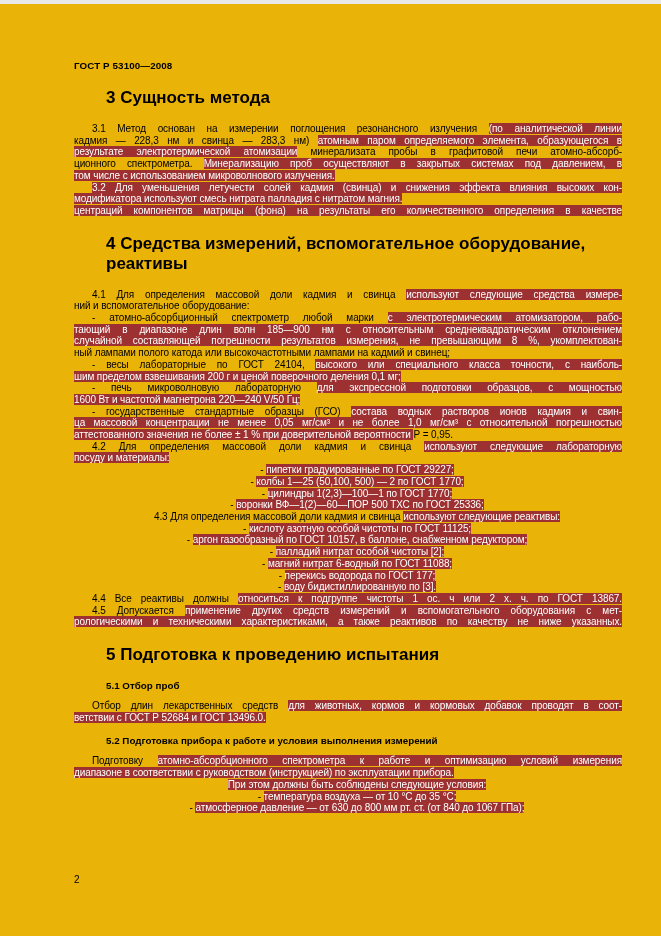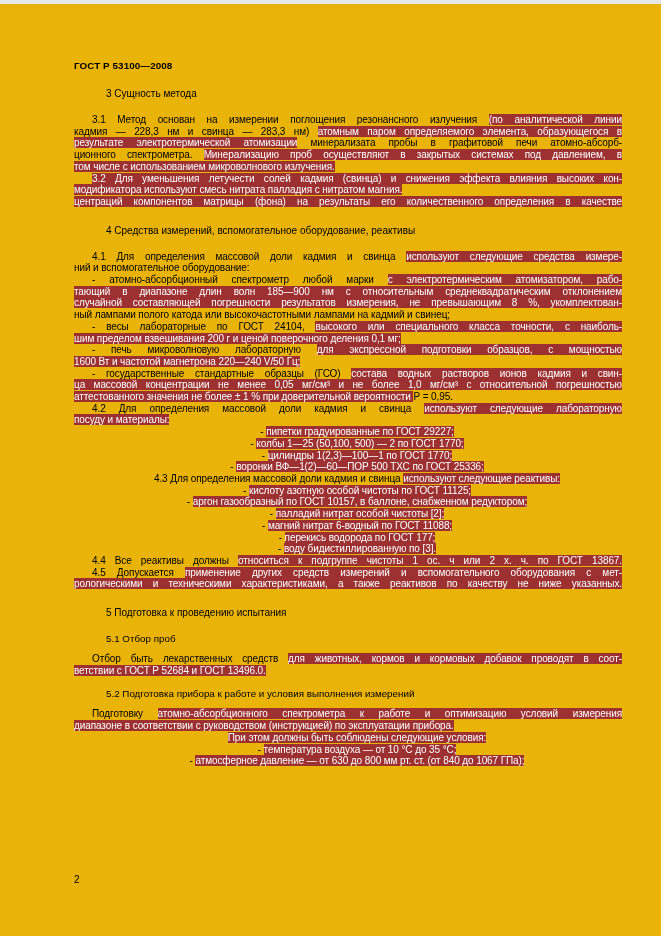--- a/index.html
+++ b/index.html
@@ -19,27 +19,27 @@
     top: 56px;
     width: 548px;
   }
   .doc-header {
     font-size: 9.8px;
     font-weight: 700;
     margin-bottom: 14px;
     letter-spacing: 0.1px;
   }
   .h1 {
-    font-size: 10px;
-    font-weight: 400;
+    font-size: 17px;
+    font-weight: 700;
     margin: 17px 0 15px 32px;
   }
   .h2 {
     font-size: 9.8px;
-    font-weight: 400;
+    font-weight: 700;
     margin: 12px 0 9px 32px;
   }
   .para { margin: 0; }
   .line {
     font-size: 10px;
     line-height: 11.7px;
     letter-spacing: -0.1px;
     min-height: 11.7px;
   }
   .line.full {
@@ -114,21 +114,21 @@
         <div class="para">
           <div class="line full indent"><span>4.4 Все реактивы должны </span><span class="hl">относиться к подгруппе чистоты 1 ос. ч или 2 х. ч. по ГОСТ 13867.</span></div>
         </div>
         <div class="para">
           <div class="line full indent"><span>4.5 Допускается </span><span class="hl">применение других средств измерений и вспомогательного оборудования с мет-</span></div>
           <div class="line full"><span class="hl">рологическими и техническими характеристиками, а также реактивов по качеству не ниже указанных.</span></div>
         </div>
         <div class="h1">5 Подготовка к проведению испытания</div>
         <div class="h2">5.1 Отбор проб</div>
         <div class="para">
-          <div class="line full indent"><span>Отбор быть лекарственных средств </span><span class="hl">для животных, кормов и кормовых добавок проводят в соот-</span></div>
+          <div class="line full indent"><span>Отбор длин лекарственных средств </span><span class="hl">для животных, кормов и кормовых добавок проводят в соот-</span></div>
           <div class="line"><span class="hl">ветствии с ГОСТ Р 52684 и ГОСТ 13496.0.</span></div>
         </div>
         <div class="h2">5.2 Подготовка прибора к работе и условия выполнения измерений</div>
         <div class="para">
           <div class="line full indent"><span>Подготовку </span><span class="hl">атомно-абсорбционного спектрометра к работе и оптимизацию условий измерения</span></div>
           <div class="line"><span class="hl">диапазоне в соответствии с руководством (инструкцией) по эксплуатации прибора.</span></div>
           <div class="line indent"><span class="hl">При этом должны быть соблюдены следующие условия:</span></div>
           <div class="line indent"><span>- </span><span class="hl">температура воздуха — от 10 °С до 35 °С;</span></div>
           <div class="line indent"><span>- </span><span class="hl">атмосферное давление — от 630 до 800 мм рт. ст. (от 840 до 1067 ГПа);</span></div>
         </div>

